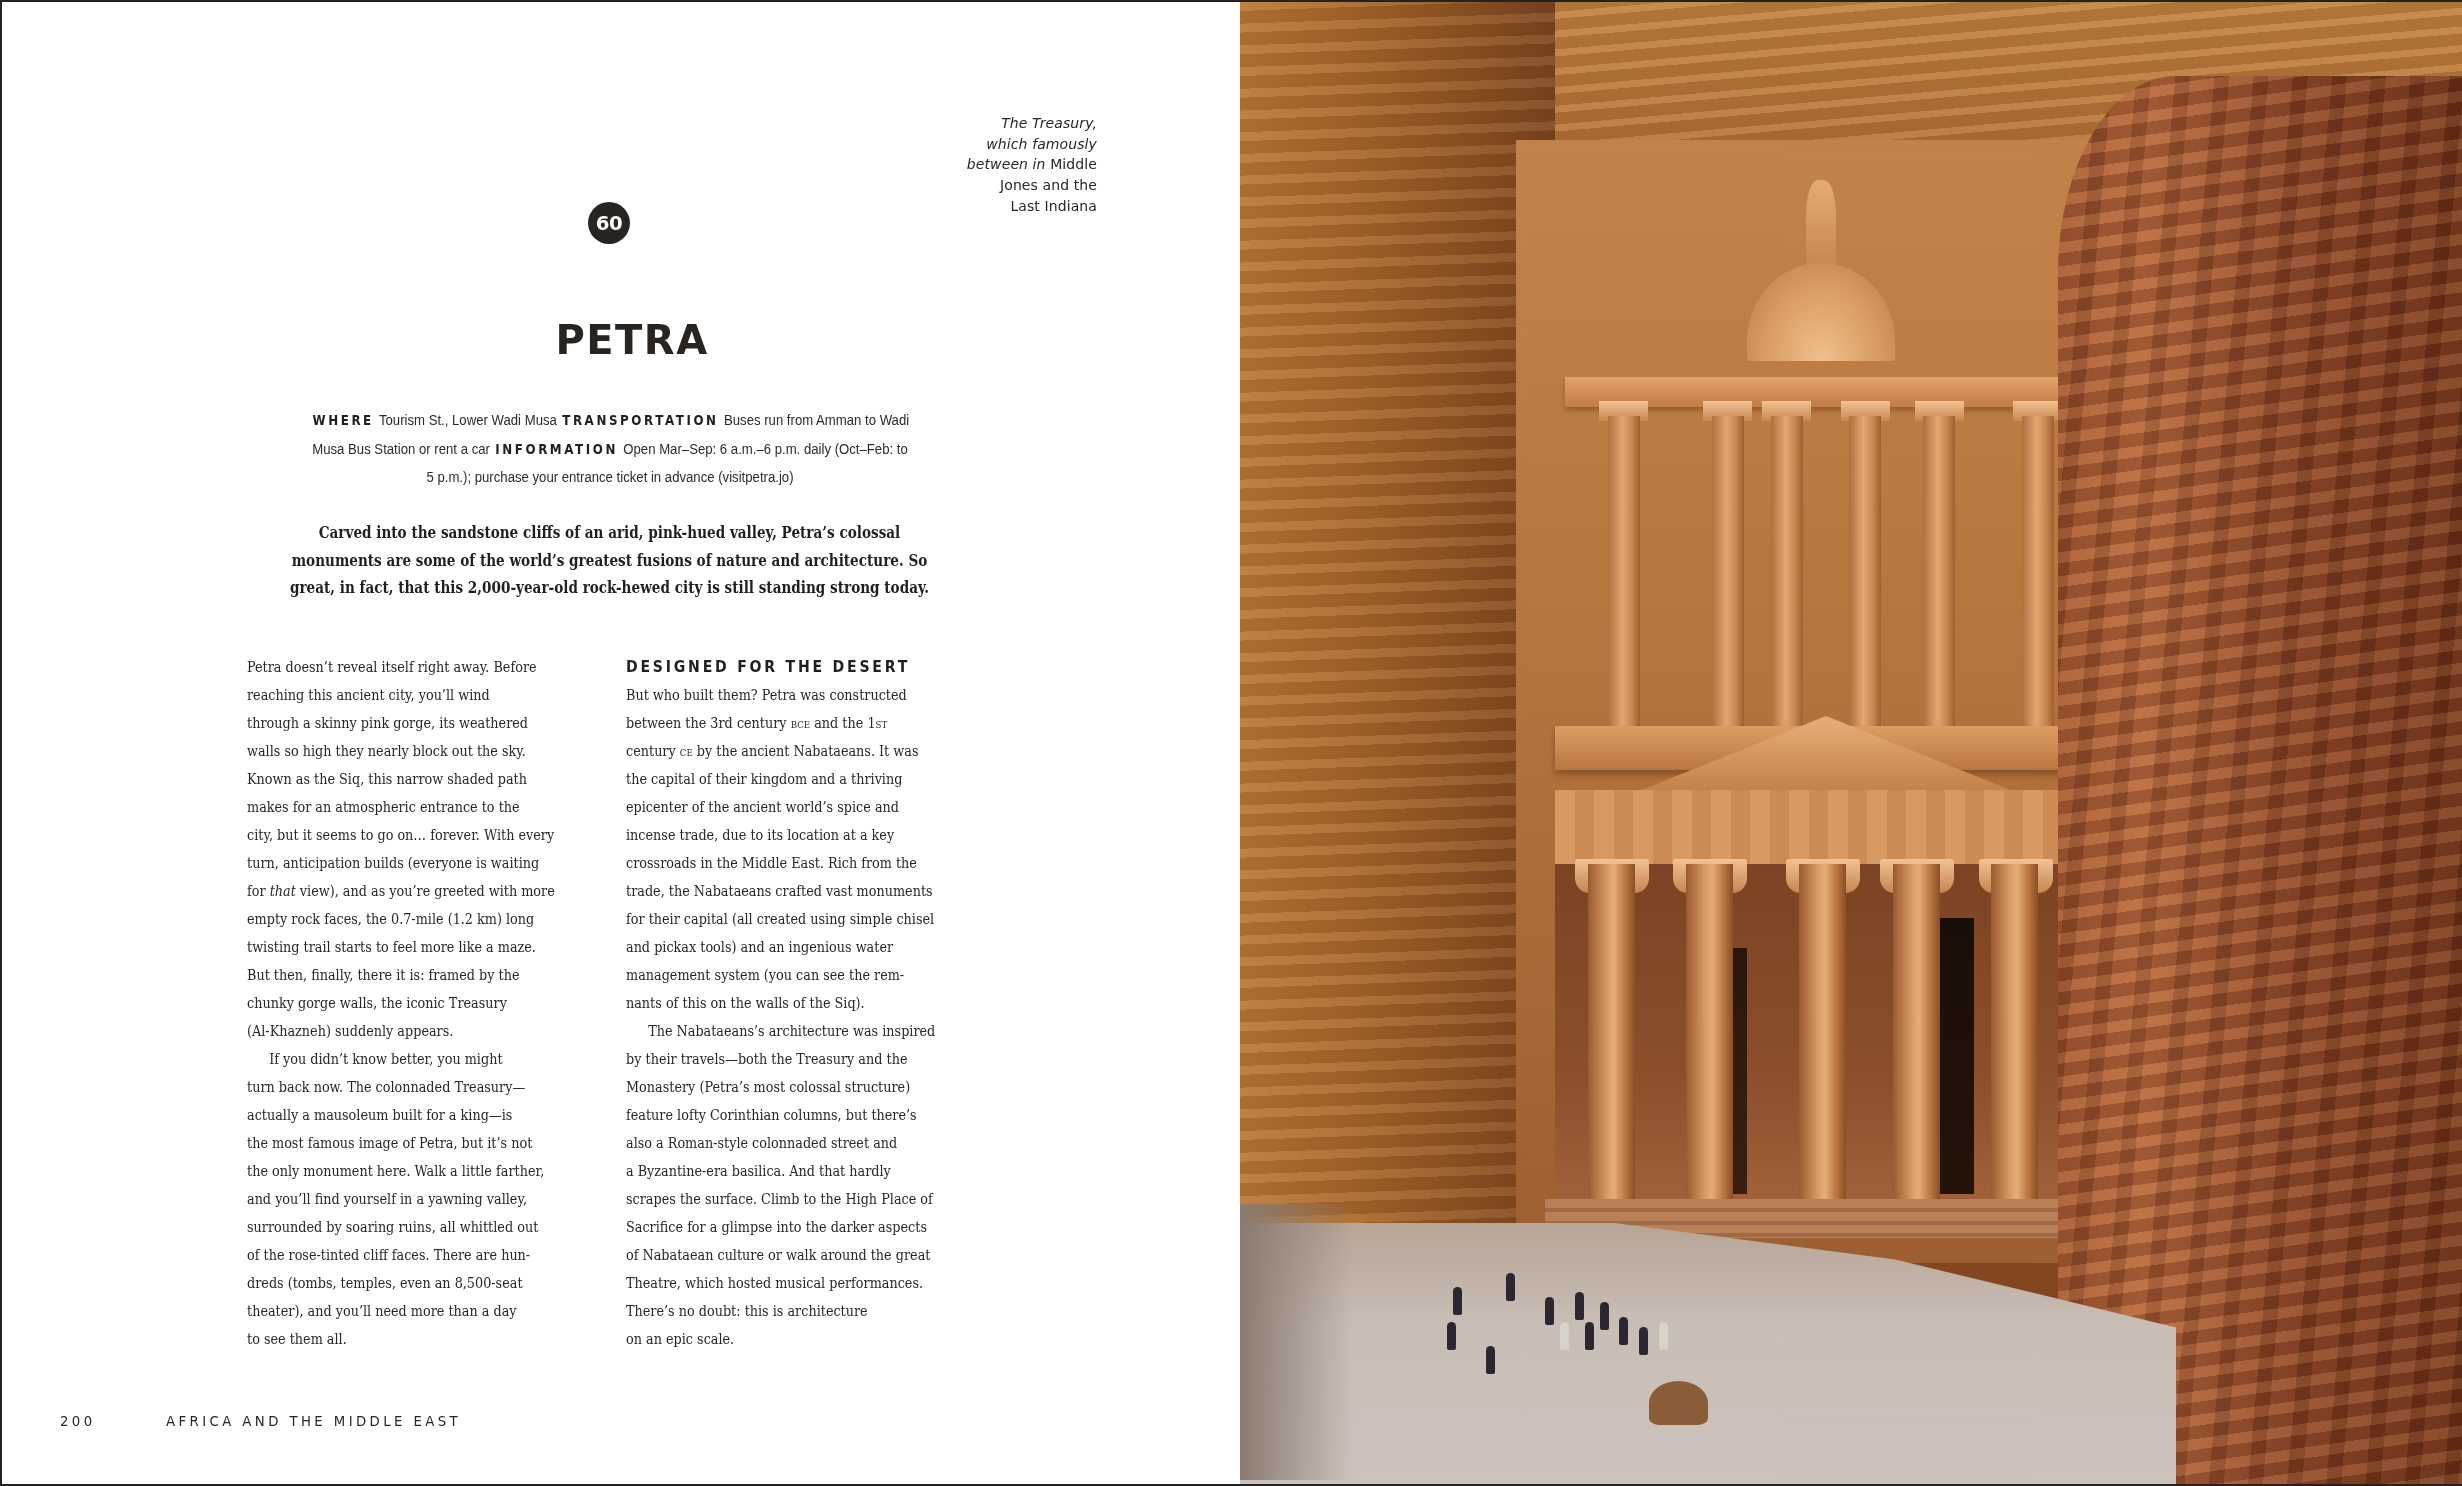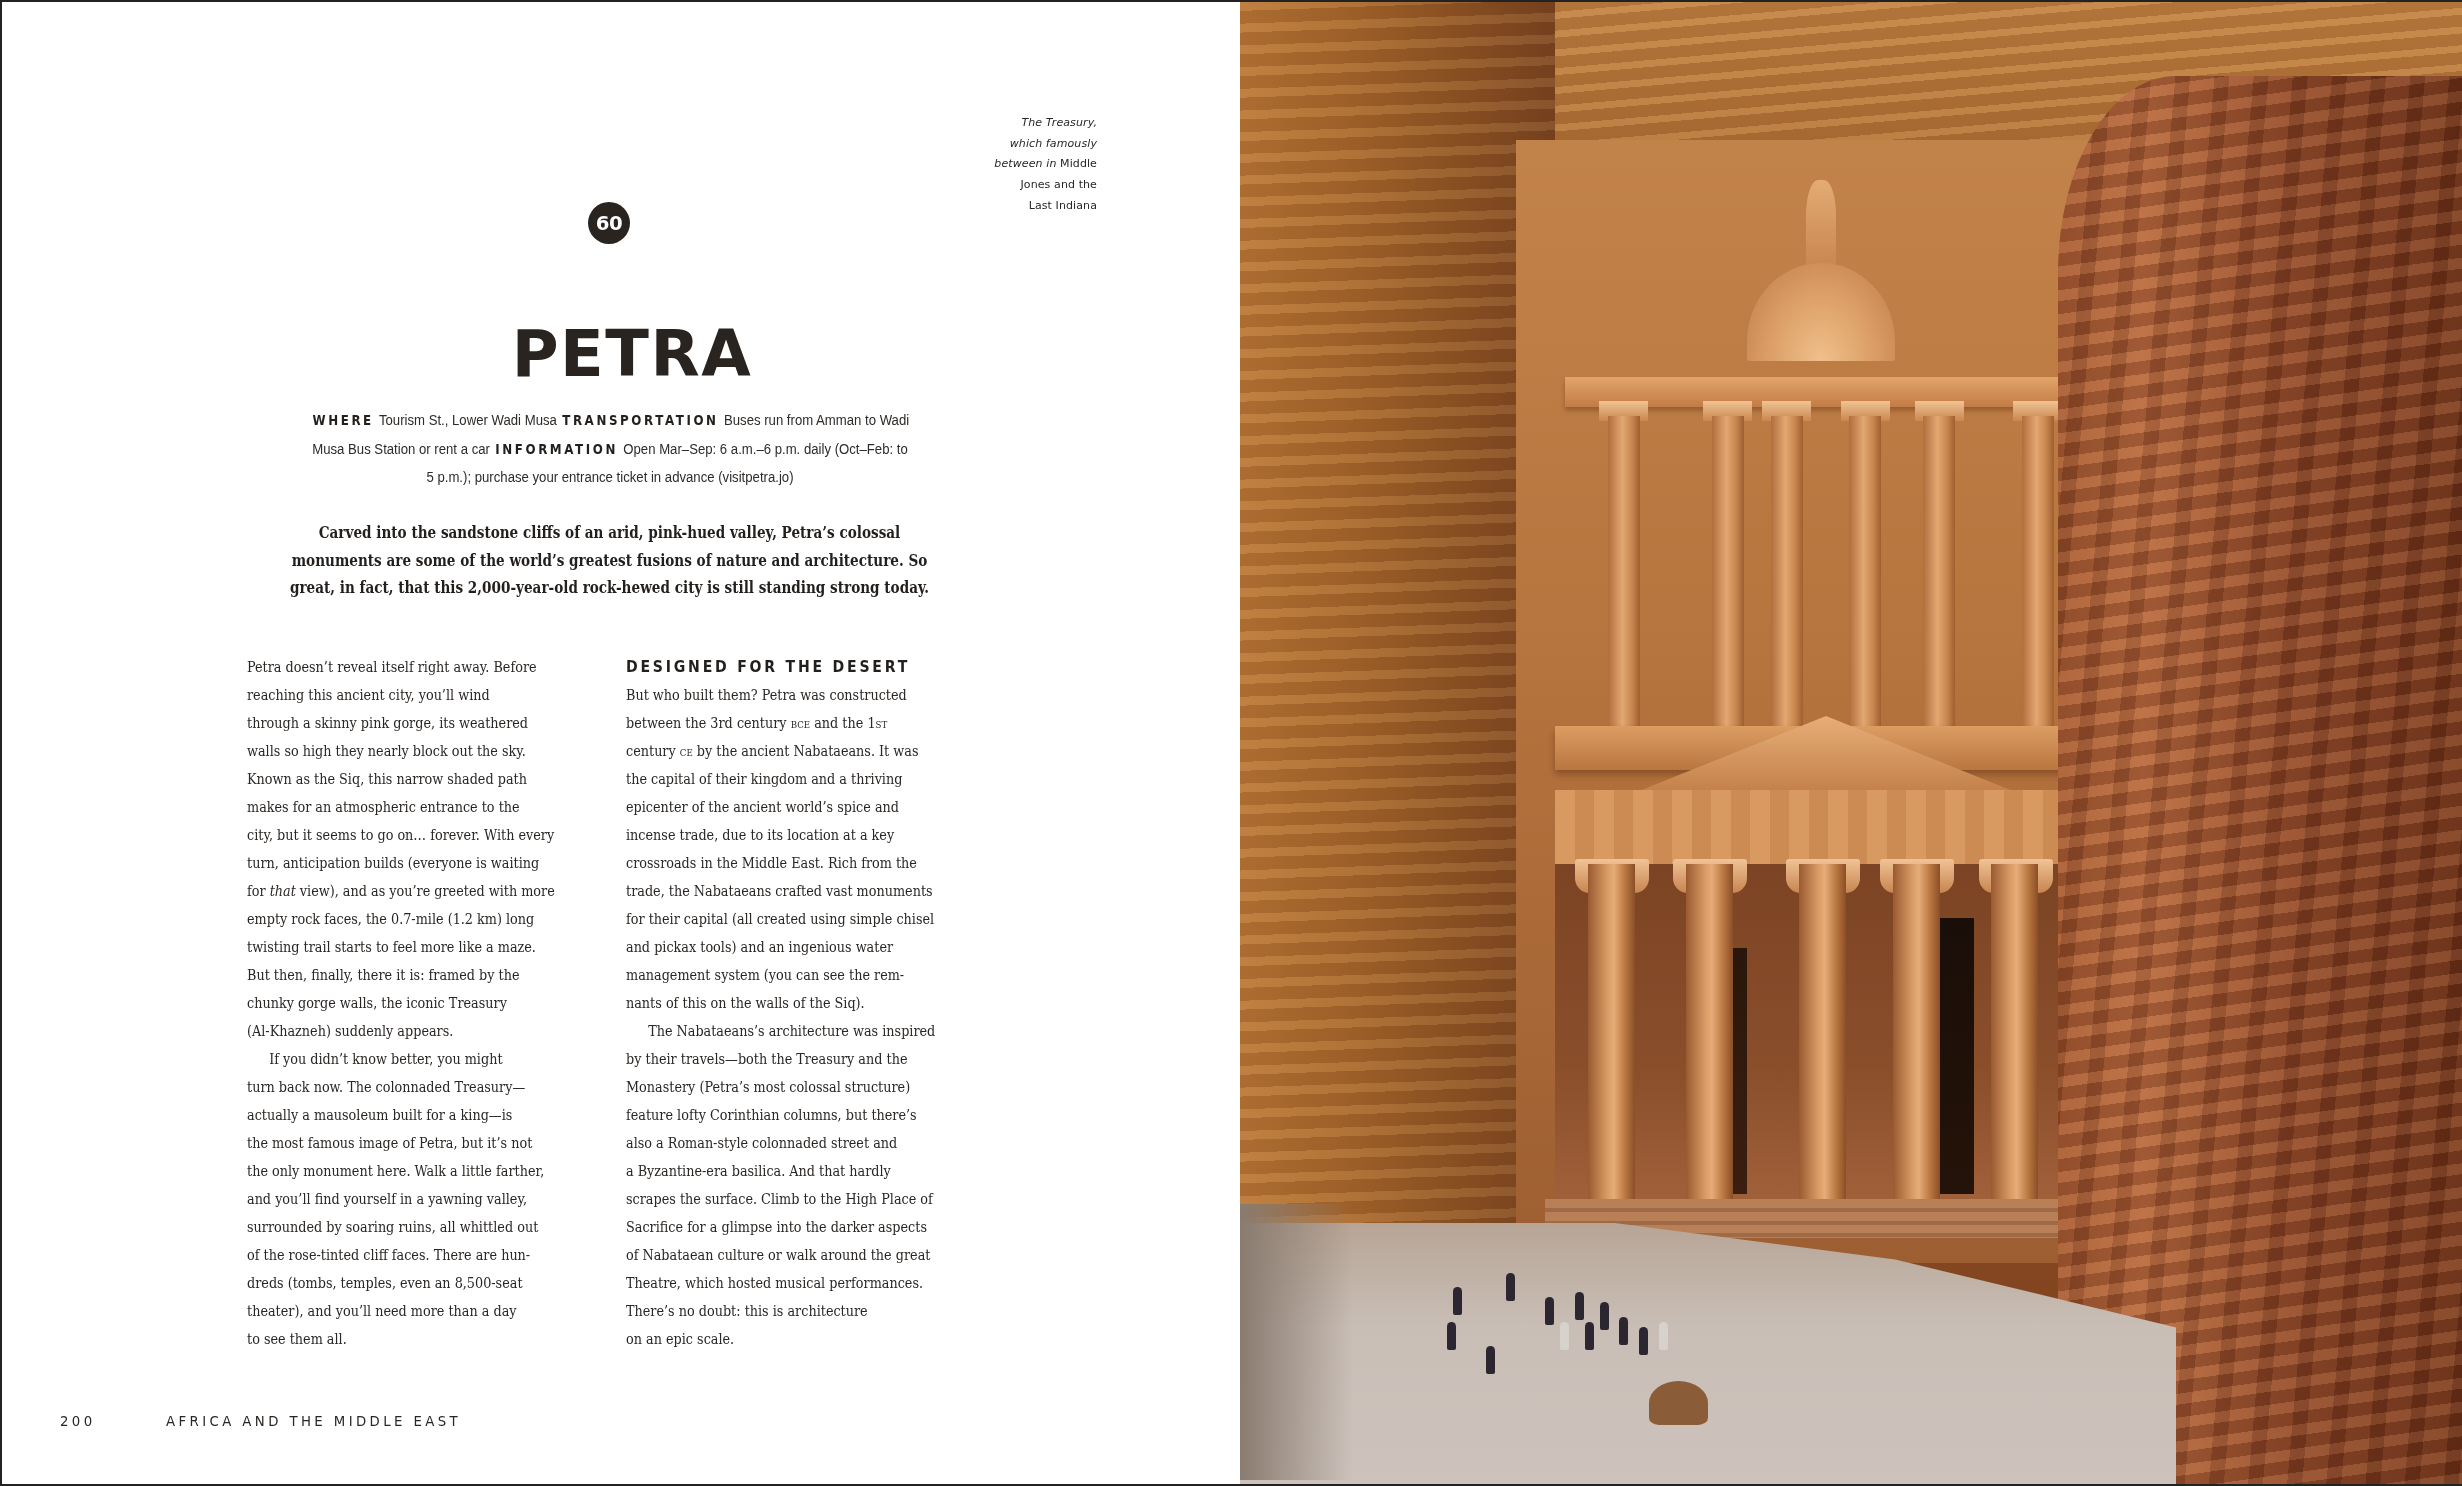--- a/index.html
+++ b/index.html
@@ -8,39 +8,39 @@
     position: absolute; left: 0; top: 0; width: 2481px; height: 1486px;
     border: 2px solid #222; background: #fff; overflow: hidden;
   }
   .left-page {
     position: absolute; left: 0; top: 0; width: 1238px; height: 1482px; background: #ffffff;
     color: #231f1c;
   }
   
   .caption {
     position: absolute; right: 143px; top: 111px; width: 207px;
-    text-align: right; font-family: "DejaVu Sans", sans-serif; font-size: 11px;
+    text-align: right; font-family: "DejaVu Sans", sans-serif; font-size: 14px;
     line-height: 20.7px; color: #2a2623; letter-spacing: 0.1px;
   }
   .caption .it { font-style: italic; }
   
   .badge {
     position: absolute; left: 586px; top: 200px; width: 42px; height: 42px;
     border-radius: 50%; background: #2a2420; color: #fff;
     font-family: "DejaVu Sans", sans-serif; font-weight: bold; font-size: 19.7px;
     display: flex; align-items: center; justify-content: center; letter-spacing: -0.5px;
   }
   .location {
     position: absolute; left: 0; width: 1216px; top: 268px; text-align: center;
     font-family: "DejaVu Sans", sans-serif; font-size: 14.8px; letter-spacing: 4.4px;
     color: #2a2623;
   }
   .title {
     position: absolute; left: 0; width: 1216px; top: 315px; text-align: center;
-    font-family: "DejaVu Sans", sans-serif; font-weight: bold; font-size: 64px;
+    font-family: "DejaVu Sans", sans-serif; font-weight: bold; font-size: 40px;
     letter-spacing: 1.5px; color: #2a2420; padding-left: 44px;
   }
   .info {
     position: absolute; left: 256px; width: 704px; top: 404px; text-align: center;
     font-family: "Liberation Sans", sans-serif; font-size: 15.3px; line-height: 28.6px;
     color: #2f2b28; transform: scaleX(0.86); transform-origin: center top;
   }
   .info .lbl {
     font-family: "DejaVu Sans", sans-serif; font-weight: bold; font-size: 13.8px;
     letter-spacing: 3px; color: #231f1c; margin: 0 2px;

